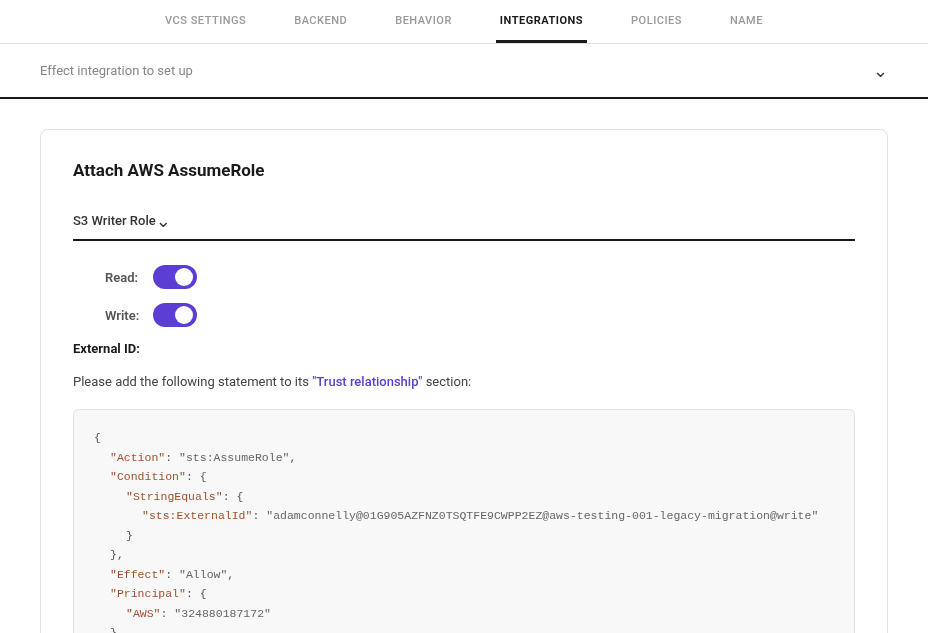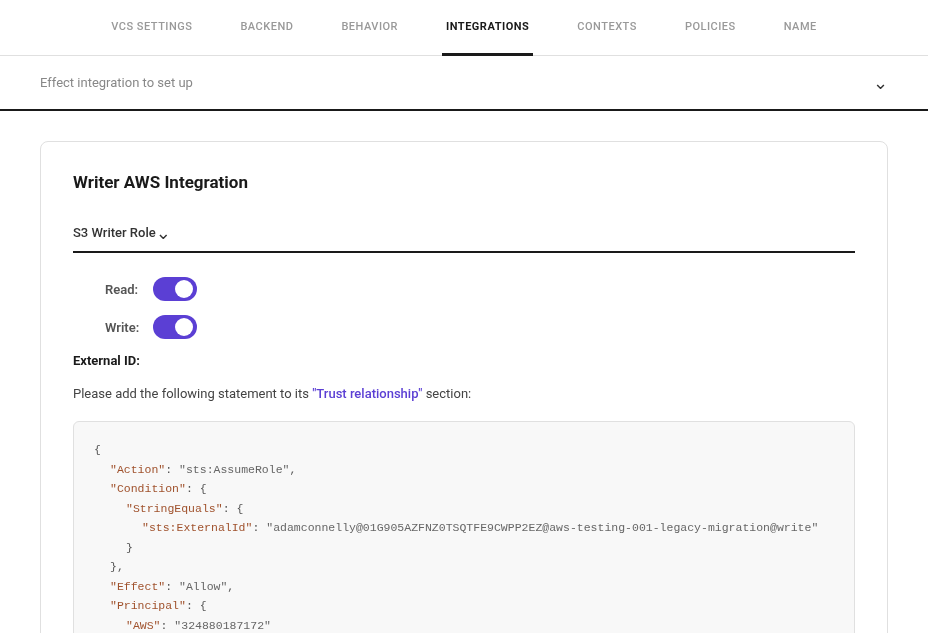--- a/index.html
+++ b/index.html
@@ -14,26 +14,25 @@
       background: #fff;
       min-height: 633px;
       display: flex;
       flex-direction: column;
     }
 
     
     .nav-tabs {
       display: flex;
       justify-content: center;
-      align-items: center;
       border-bottom: 1px solid #e0e0e0;
       padding: 0 20px;
       background: #fff;
       gap: 40px;
-      height: 56px;
+      height: 44px;
     }
 
     .nav-tab {
       font-size: 11px;
       font-weight: 500;
       color: #999;
       cursor: pointer;
       padding: 0 4px;
       height: 100%;
       display: flex;
@@ -217,34 +216,33 @@
 </head>
 <body>
 
 <div class="page-wrapper">
 
   <nav class="nav-tabs">
     <div class="nav-tab">VCS SETTINGS</div>
     <div class="nav-tab">BACKEND</div>
     <div class="nav-tab">BEHAVIOR</div>
     <div class="nav-tab active">INTEGRATIONS</div>
-    <div class="nav-tab">CONTEXTS</div>
     <div class="nav-tab">POLICIES</div>
     <div class="nav-tab">NAME</div>
   </nav>
 
   <div class="integration-select-bar">
     <span class="integration-select-label">Effect integration to set up</span>
     <span class="integration-select-chevron">⌄</span>
   </div>
 
   <div class="main-content">
     <div class="aws-card">
 
-      <div class="aws-card-title">Writer AWS Integration</div>
+      <div class="aws-card-title">Attach AWS AssumeRole</div>
 
       <div class="role-dropdown">
         <span class="role-dropdown-label">S3 Writer Role</span>
         <span class="role-dropdown-chevron">⌄</span>
       </div>
 
       <div class="toggle-row">
         <span class="toggle-label">Read:</span>
         <label class="toggle-switch">
           <input type="checkbox" checked="" style="">

